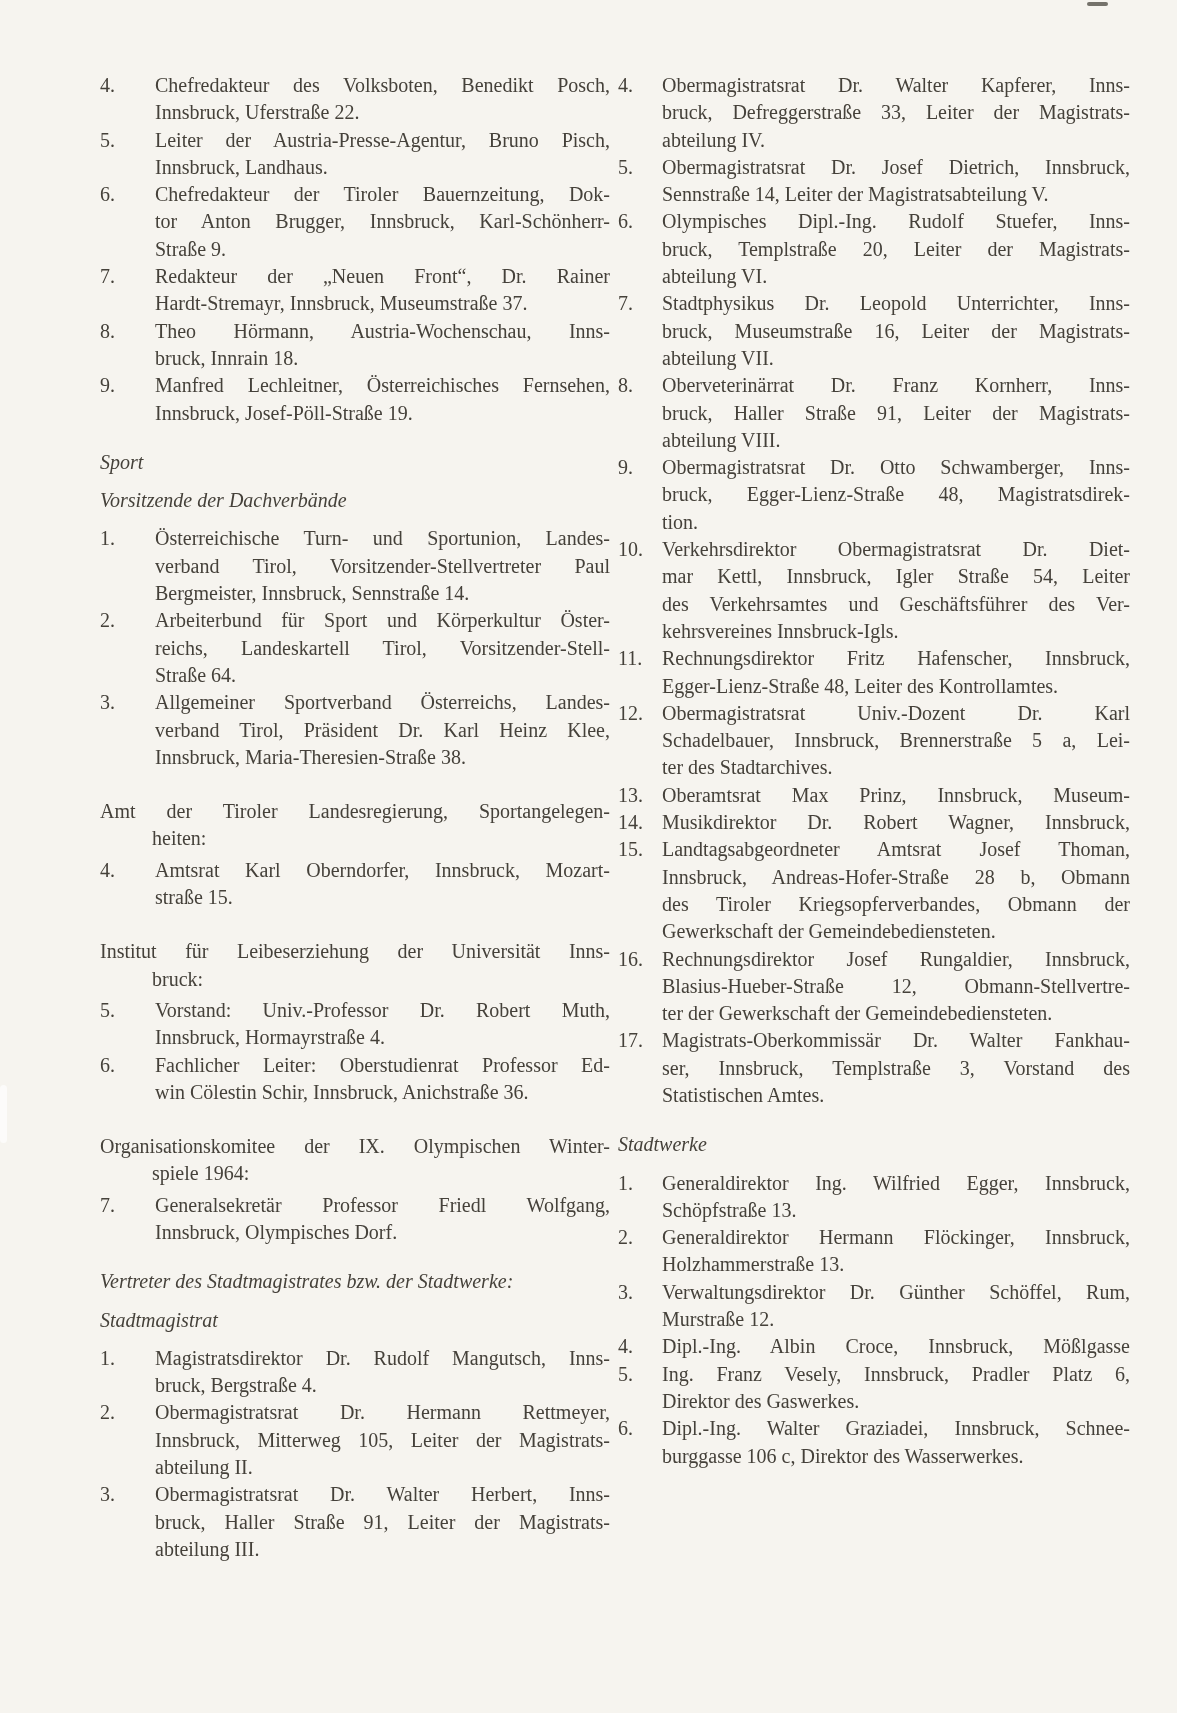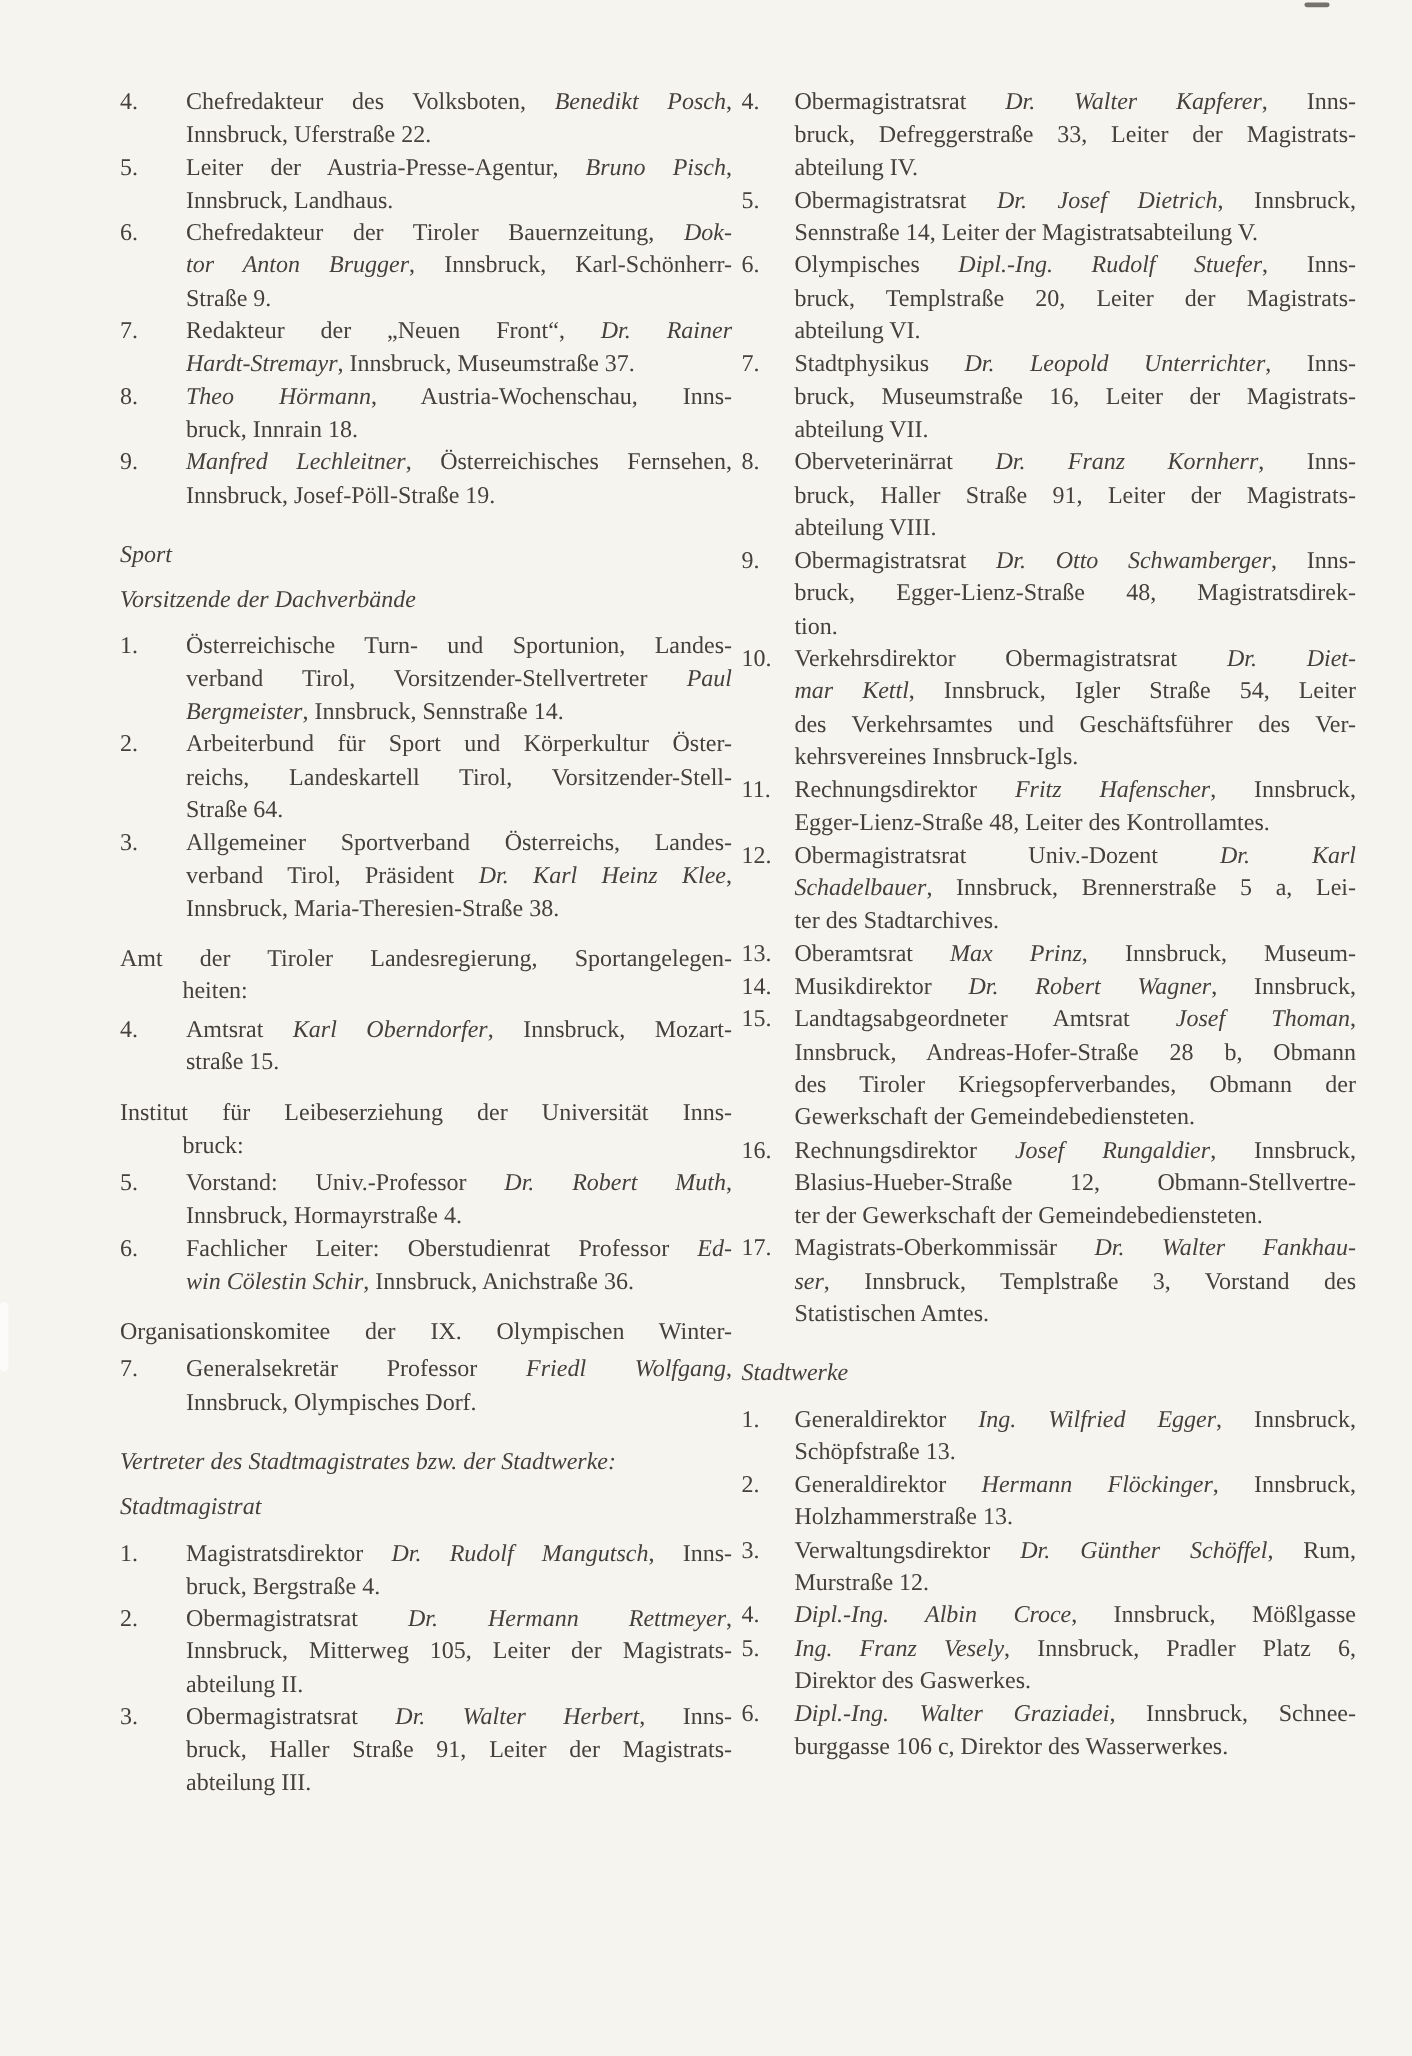--- a/index.html
+++ b/index.html
@@ -18,35 +18,35 @@
     position:absolute;top:72px;
     font-size:20px;line-height:27.3px;
   }
   #col0{left:100px;width:510px;}
   #col1{left:618px;width:512px;}
   .ln{position:relative;min-height:27.3px;}
   .jl{text-align:justify;text-align-last:justify;}
   .b-item .ln{padding-left:55px;}
   #col1 .b-item .ln{padding-left:44px;}
   .b-para .ln{padding-left:52px;}
-  .b-para .ln.first{padding-left:0;}
+  .b-para .ln.first{padding-left:0;margin-top:12px;}
   .num{
     position:absolute;left:0;top:0;
     text-align:right;
   }
   #col0 .num{width:47px;}
   #col1 .num{width:36px;}
   .b-head{
     text-align:left;font-style:italic;
     padding-top:22px;padding-bottom:11px;
   }
   .b-head + .b-head{padding-top:0;}
   .b-para{padding-top:15px;}
   .b-para + .b-item{padding-top:4px;}
-  .it{font-style:italic;}
+  .it{}
   .corner-mark{
     position:absolute;left:1087px;top:2px;
     width:21px;height:4px;border-radius:2px;
     background:#75726b;
   }
   .scan-smudge{
     position:absolute;left:0;top:1085px;width:7px;height:58px;
     background:rgba(255,255,255,0.65);border-radius:4px;
   }
 </style>
@@ -114,20 +114,21 @@
       <div class="b-item">
         <div class="ln jl first"><span>Vorstand: Univ.-Professor </span><span class="it">Dr. Robert Muth</span><span>,</span><span class="num">5.</span></div>
         <div class="ln"><span>Innsbruck, Hormayrstraße 4.</span></div>
       </div>
       <div class="b-item">
         <div class="ln jl first"><span>Fachlicher Leiter: Oberstudienrat Professor </span><span class="it">Ed-</span><span class="num">6.</span></div>
         <div class="ln"><span class="it">win Cölestin Schir</span><span>, Innsbruck, Anichstraße 36.</span></div>
       </div>
       <div class="b-para">
         <div class="ln jl first"><span>Organisationskomitee der IX. Olympischen Winter-</span></div>
+        <div class="ln"><span>spiele 1964:</span></div>
       </div>
       <div class="b-item">
         <div class="ln jl first"><span>Generalsekretär Professor </span><span class="it">Friedl Wolfgang</span><span>,</span><span class="num">7.</span></div>
         <div class="ln"><span>Innsbruck, Olympisches Dorf.</span></div>
       </div>
       <div class="b-head">Vertreter des Stadtmagistrates bzw. der Stadtwerke:</div>
       <div class="b-head">Stadtmagistrat</div>
       <div class="b-item">
         <div class="ln jl first"><span>Magistratsdirektor </span><span class="it">Dr. Rudolf Mangutsch</span><span>, Inns-</span><span class="num">1.</span></div>
         <div class="ln"><span>bruck, Bergstraße 4.</span></div>

